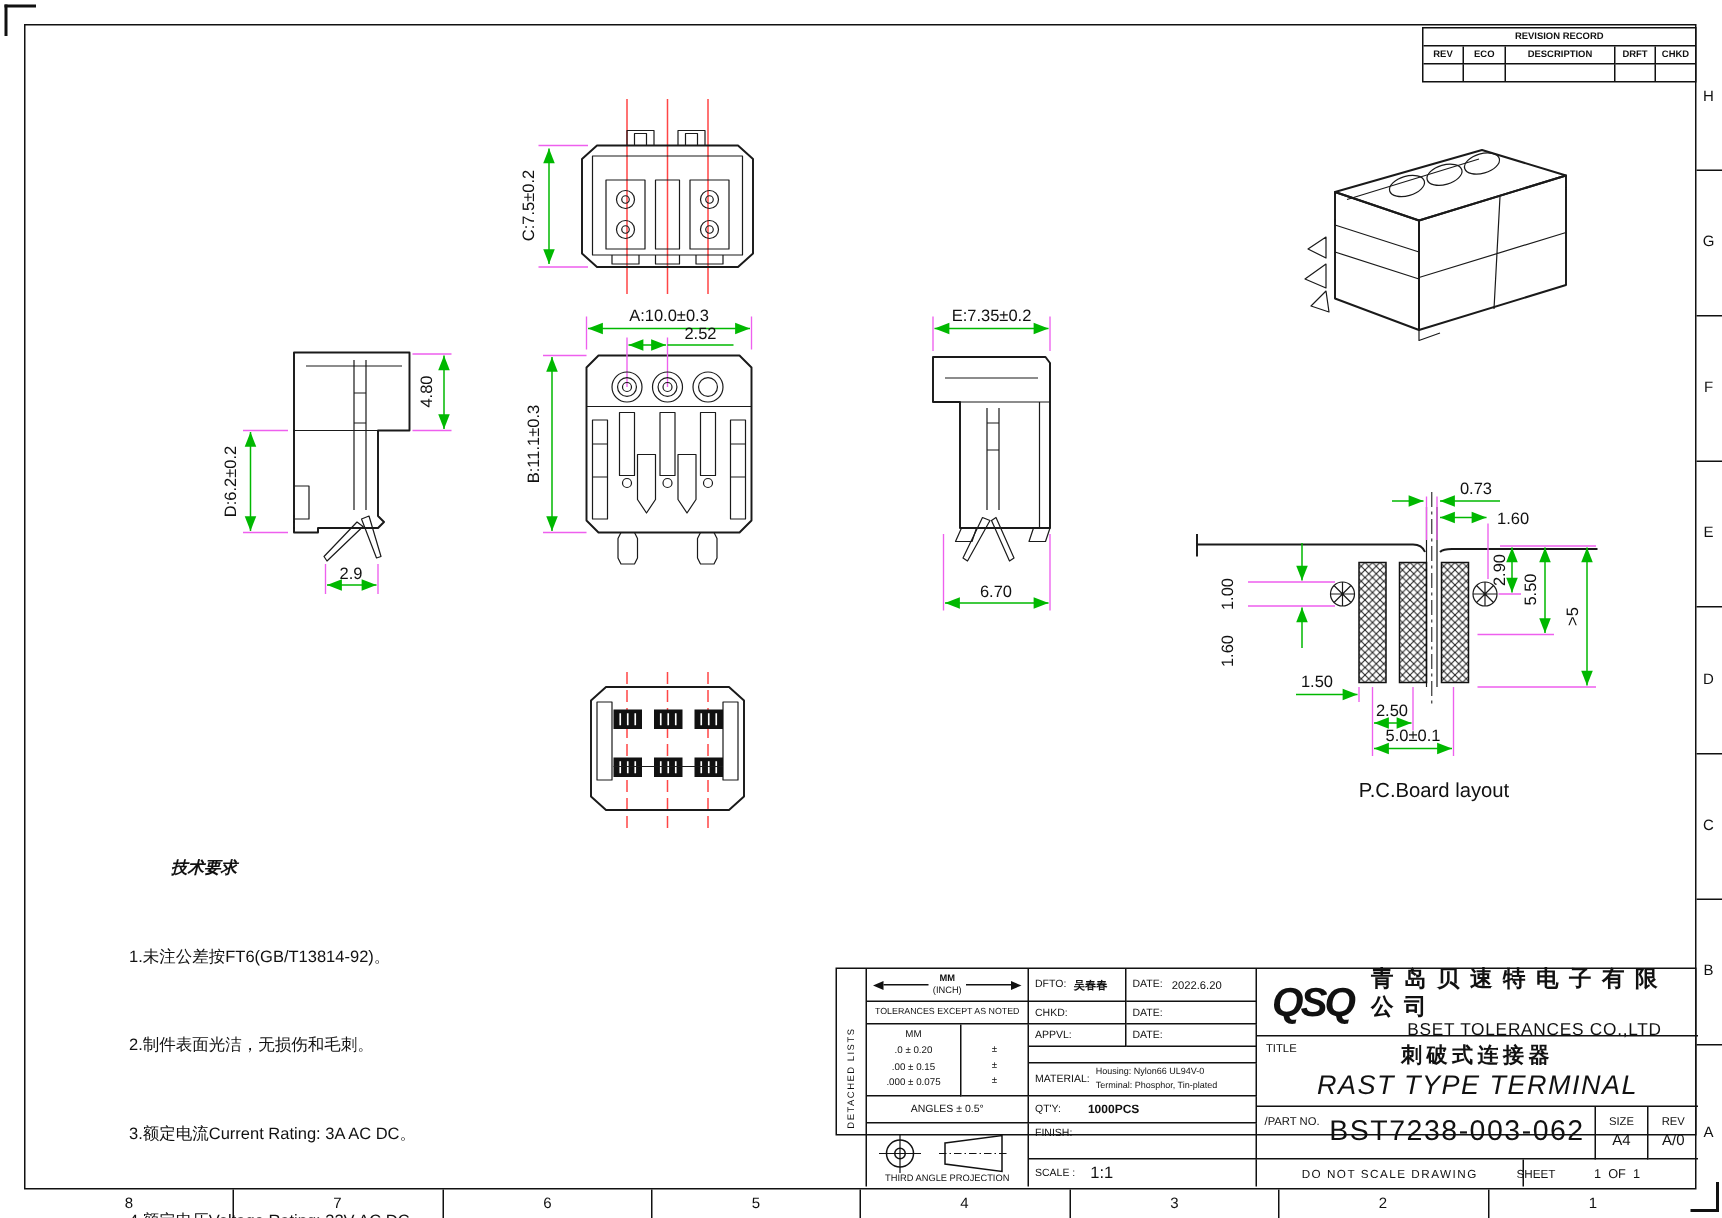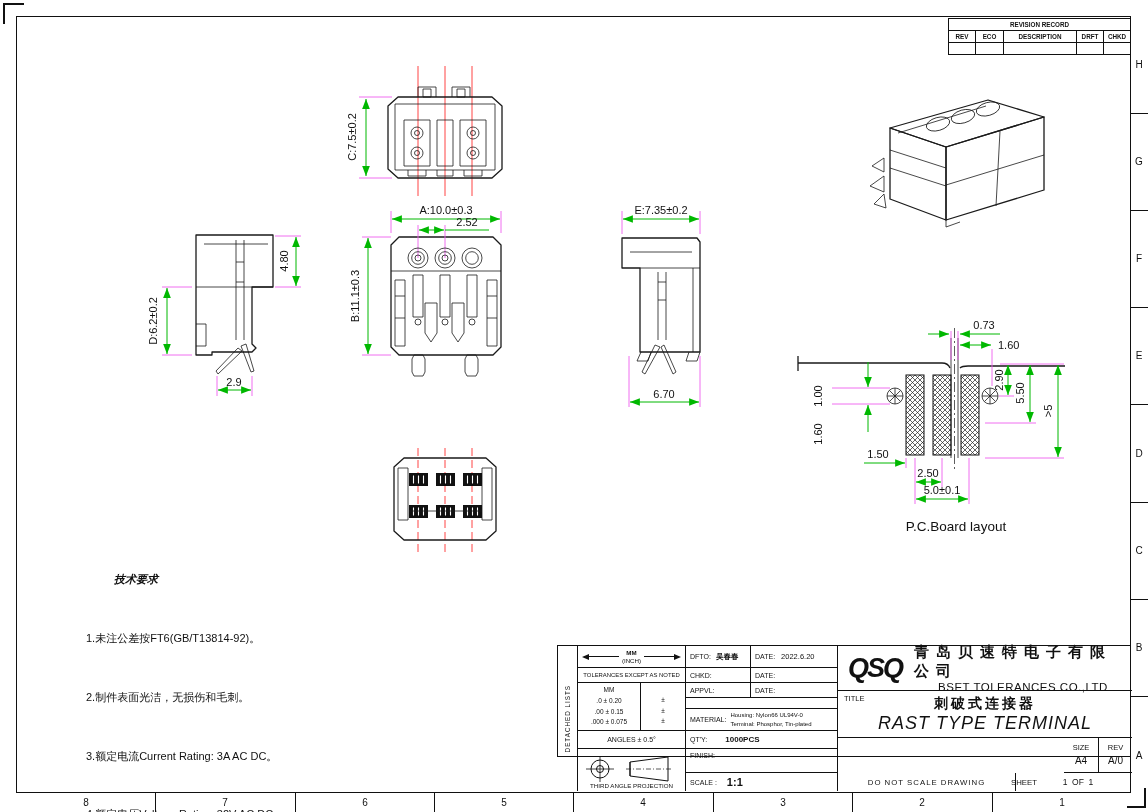--- a/index.html
+++ b/index.html
@@ -356,37 +356,41 @@
     </div>
     <div class="cell br bb" style="left:128px;top:85px;width:152px;height:18px;">
       <span class="lab">QT'Y:</span>
       <span style="padding-left:18px;font-size:8px;font-weight:600;">1000PCS</span>
     </div>
     <div class="cell br bb" style="left:128px;top:103px;width:152px;height:24px;align-items:flex-start;padding-top:3px;">
       <span class="lab">FINISH:</span>
     </div>
     <div class="cell br" style="left:128px;top:127px;width:152px;height:18px;">
       <span class="lab">SCALE :</span>
-      <span style="padding-left:10px;font-size:11px;font-weight:bold;">1:1</span>
+      <span style="padding-left:10px;font-size:11px;">1:1</span>
     </div>
 
     <div class="cell bb" style="left:280px;top:0;width:294px;height:45px;">
       <span class="logo">QSQ</span>
       <span style="flex:1;display:flex;flex-direction:column;align-items:center;justify-content:center;">
         <span style="font-size:15px;font-weight:bold;letter-spacing:7px;">青岛贝速特电子有限公司</span>
         <span style="font-size:11.5px;letter-spacing:0.5px;">BSET TOLERANCES CO.,LTD</span>
       </span>
     </div>
     <div class="cell bb" style="left:280px;top:45px;width:294px;height:47px;position:absolute;">
       <span style="position:absolute;top:3px;left:6px;font-size:7.5px;text-align:right;">TITLE</span>
       <span style="flex:1;display:flex;flex-direction:column;align-items:center;justify-content:flex-end;">
         <span style="font-size:14px;font-weight:bold;letter-spacing:3px;">刺破式连接器</span>
         <span style="font-size:18px;letter-spacing:1px;font-style:italic;">RAST TYPE TERMINAL</span>
       </span>
     </div>
+    <div class="cell br bb" style="left:280px;top:92px;width:226px;height:35px;">
+      <span style="padding-left:5px;font-size:7.5px;align-self:flex-start;padding-top:5px;">/PART  NO.</span>
+      <span style="flex:1;text-align:center;font-size:19px;letter-spacing:1px;">BST7238-003-062</span>
+    </div>
     <div class="cell br bb ctr" style="left:506px;top:92px;width:35px;height:35px;flex-direction:column;font-size:7.5px;line-height:1.5;">
       <span>SIZE</span>
       <span style="font-size:10px;">A4</span>
     </div>
     <div class="cell bb ctr" style="left:541px;top:92px;width:33px;height:35px;flex-direction:column;font-size:7.5px;line-height:1.5;">
       <span>REV</span>
       <span style="font-size:10px;">A/0</span>
     </div>
     <div class="cell br ctr" style="left:280px;top:127px;width:178px;height:18px;font-size:7.8px;letter-spacing:1px;">DO NOT SCALE DRAWING</div>
     <div class="cell" style="left:445px;top:127px;width:116px;height:18px;">

